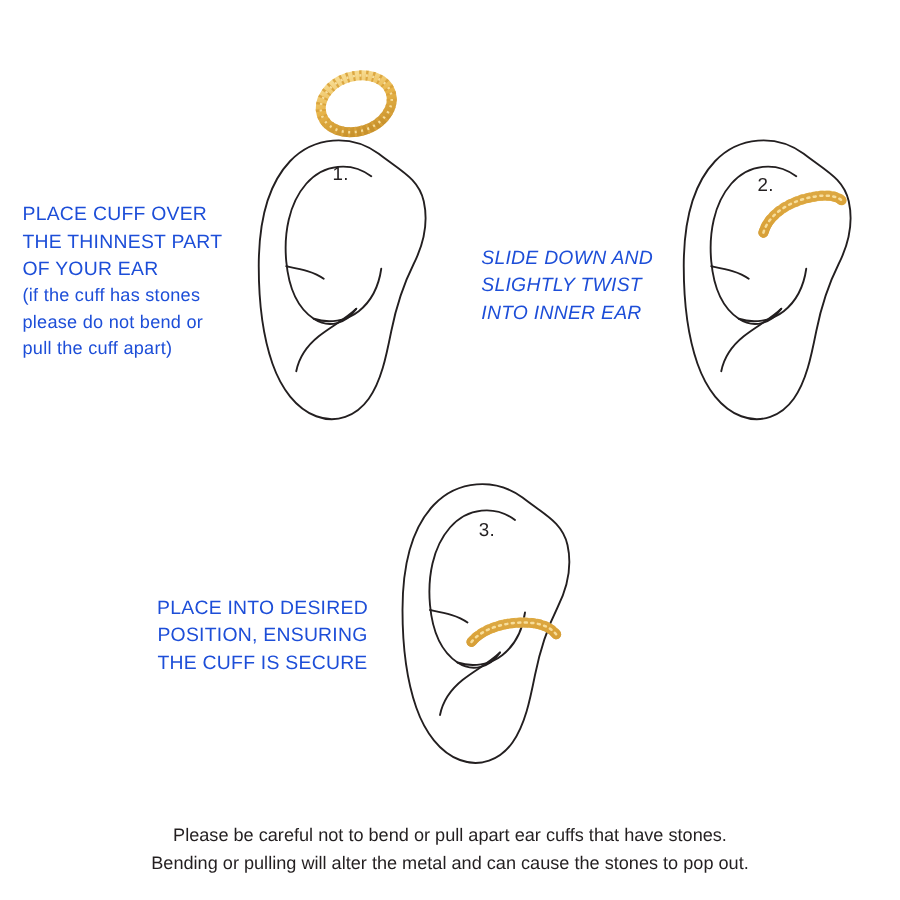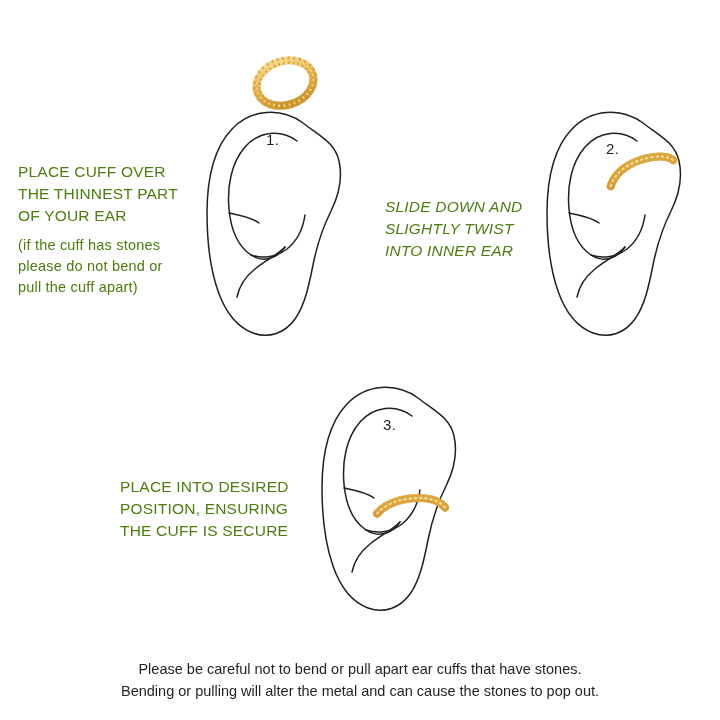--- a/index.html
+++ b/index.html
@@ -27,31 +27,31 @@
 
   .ear-wrap {
     position: absolute;
   }
 
   .caption {
     position: absolute;
     font-size: 15.5px;
     line-height: 22px;
     letter-spacing: 0.2px;
-    color: #4d7c0f;
+    color: #1d4ed8;
     white-space: pre-line;
   }
   .caption .sub {
     display: block;
     font-size: 14.5px;
     line-height: 21px;
-    margin-top: 8px;
+    margin-top: 0;
   }
   .caption.right-align {
-    text-align: left;
+    text-align: center;
   }
 
   .step-num {
     position: absolute;
     font-size: 15px;
     color: #231f20;
     letter-spacing: 0.3px;
   }
 
   .footer {

